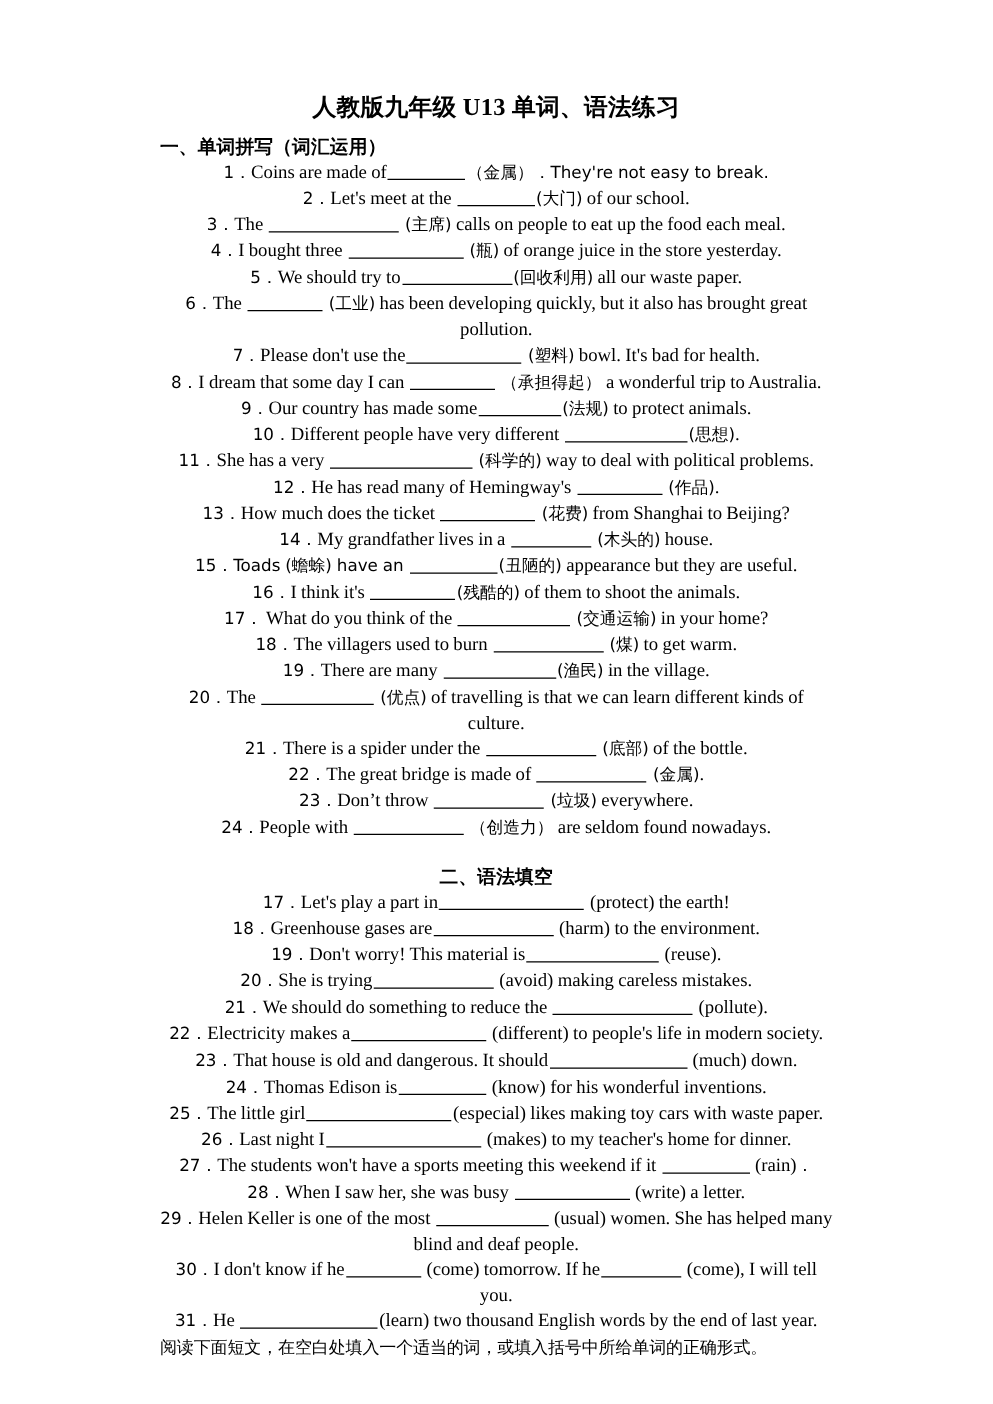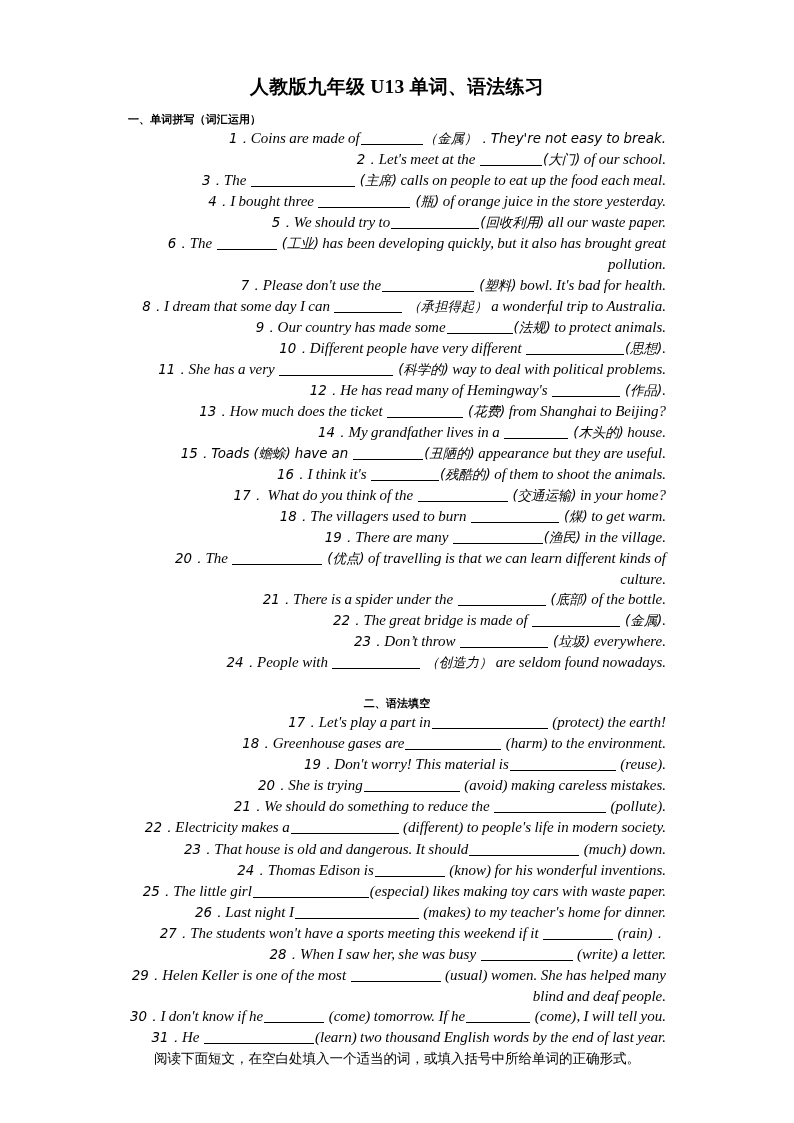--- a/index.html
+++ b/index.html
@@ -41,51 +41,49 @@
     text-align: center;
   }
   .qlist {
     list-style: none;
     margin: 0;
     padding: 0;
   }
   .qitem {
     font-size: 15px;
     line-height: 20.05px;
-    text-align: right;
+    text-align: center;
     white-space: normal;
     word-spacing: -0.3px;
-    font-style: italic;
   }
   .num {
     white-space: nowrap;
   }
   .blank {
     display: inline-block;
     border-bottom: 1px solid #000;
     height: 0.92em;
     vertical-align: -2px;
     margin: 0 1px;
   }
   .cn {
     font-family: "DejaVu Sans", "Liberation Sans", sans-serif;
     font-size: 13.4px;
   }
   .section-heading .cn,
   .doc-title .cn {
     font-family: "DejaVu Sans", "Liberation Sans", sans-serif;
   }
   .doc-title .cn { font-size: 19px; }
-  .section-heading .cn { font-size: 11px; }
+  .section-heading .cn { font-size: 15px; }
   .footer-note {
     font-family: "DejaVu Sans", "Liberation Sans", sans-serif;
     font-size: 13.6px;
     line-height: 20.05px;
     letter-spacing: -0.1px;
-    text-align: center;
   }
 </style>
 </head>
 <body>
 
 <div id="page">
 
   <h1 class="doc-title">
     <span class="cn">人教版九年级</span><span> U13 </span><span class="cn">单词、语法练习</span>
   </h1>

